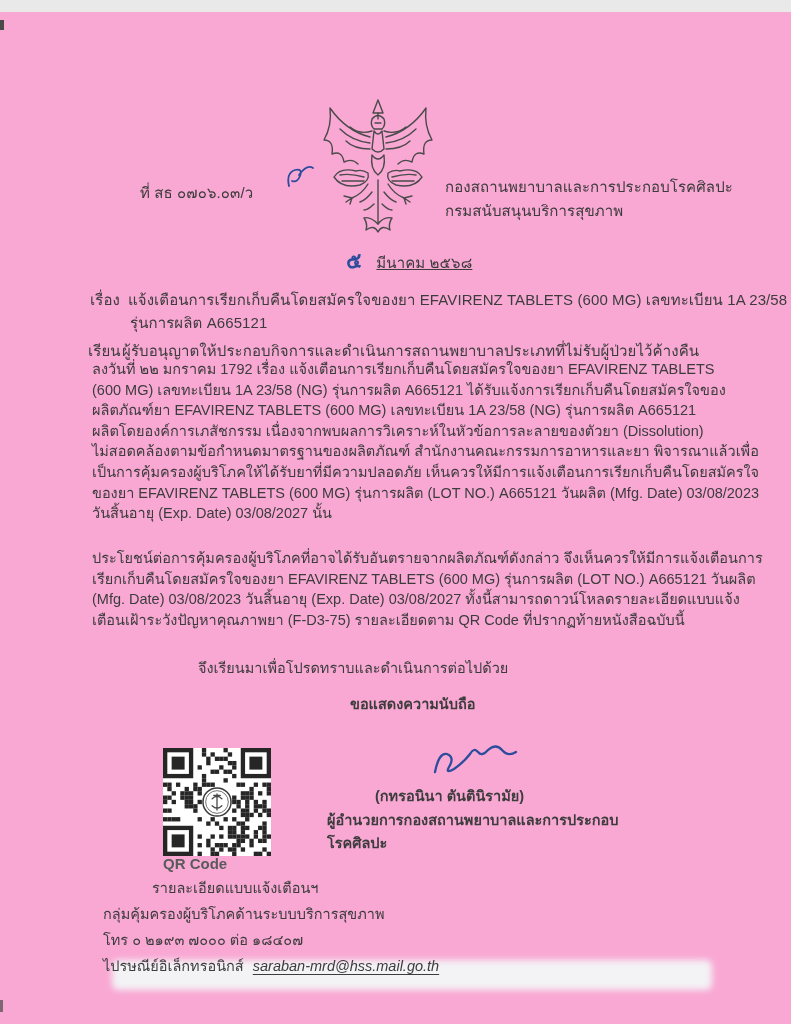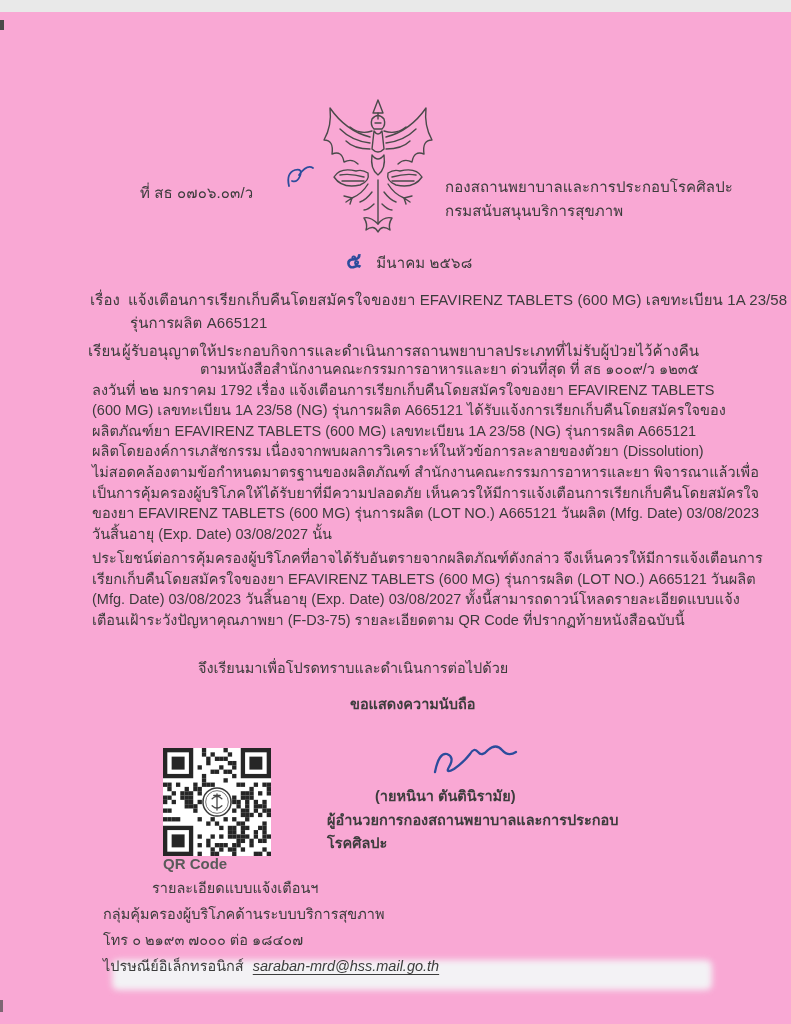--- a/index.html
+++ b/index.html
@@ -63,32 +63,31 @@
     <path d="M7 24 Q4 11 13 8 Q21 6 18 14 Q15 21 10 19 M17 13 Q25 2 31 6" fill="none" stroke="#2c4c9c" stroke-width="1.8" stroke-linecap="round"></path>
   </svg>
 
   <div class="abs" style="left:445px;top:163px;line-height:24px;">
     <div class="t line">กองสถานพยาบาลและการประกอบโรคศิลปะ</div>
     <div class="t line">กรมสนับสนุนบริการสุขภาพ</div>
   </div>
 
   <div class="abs line" style="left:346px;top:232px;">
     <span class="pen day">๕</span>
-    <span class="t" style="margin-left:10px;">มีนาคม ๒๕๖๘</span>
+    <span class="t" style="margin-left:10px;text-decoration:underline;">มีนาคม ๒๕๖๘</span>
   </div>
 
   <div class="abs t line" style="left:90px;top:276px;">เรื่อง</div>
   <div class="abs t line" style="left:128px;top:276px;">แจ้งเตือนการเรียกเก็บคืนโดยสมัครใจของยา EFAVIRENZ TABLETS (600 MG) เลขทะเบียน 1A 23/58 (NG)</div>
   <div class="abs t line" style="left:130px;top:299px;">รุ่นการผลิต A665121</div>
 
   <div class="abs t line" style="left:88px;top:327px;">เรียน</div>
   <div class="abs t line" style="left:122px;top:327px;">ผู้รับอนุญาตให้ประกอบกิจการและดำเนินการสถานพยาบาลประเภทที่ไม่รับผู้ป่วยไว้ค้างคืน</div>
 
   <div class="abs bodyblock small" style="left:92px;top:347px;">
-    <div class="line indent1">ตามหนังสือสำนักงานคณะกรรมการอาหารและยา ด่วนที่สุด ที่ สธ ๑๐๐๙/ว ๑๒๓๕</div>
     <div class="line">ลงวันที่ ๒๒ มกราคม 1792  เรื่อง แจ้งเตือนการเรียกเก็บคืนโดยสมัครใจของยา EFAVIRENZ TABLETS</div>
     <div class="line">(600 MG) เลขทะเบียน 1A 23/58 (NG) รุ่นการผลิต A665121 ได้รับแจ้งการเรียกเก็บคืนโดยสมัครใจของ</div>
     <div class="line">ผลิตภัณฑ์ยา EFAVIRENZ TABLETS (600 MG) เลขทะเบียน 1A 23/58 (NG) รุ่นการผลิต A665121</div>
     <div class="line">ผลิตโดยองค์การเภสัชกรรม เนื่องจากพบผลการวิเคราะห์ในหัวข้อการละลายของตัวยา (Dissolution)</div>
     <div class="line">ไม่สอดคล้องตามข้อกำหนดมาตรฐานของผลิตภัณฑ์ สำนักงานคณะกรรมการอาหารและยา พิจารณาแล้วเพื่อ</div>
     <div class="line">เป็นการคุ้มครองผู้บริโภคให้ได้รับยาที่มีความปลอดภัย เห็นควรให้มีการแจ้งเตือนการเรียกเก็บคืนโดยสมัครใจ</div>
     <div class="line">ของยา EFAVIRENZ TABLETS (600 MG) รุ่นการผลิต (LOT NO.) A665121 วันผลิต (Mfg. Date) 03/08/2023</div>
     <div class="line">วันสิ้นอายุ (Exp. Date) 03/08/2027 นั้น</div>
   </div>
 
@@ -98,21 +97,21 @@
     <div class="line">(Mfg. Date) 03/08/2023 วันสิ้นอายุ (Exp. Date) 03/08/2027 ทั้งนี้สามารถดาวน์โหลดรายละเอียดแบบแจ้ง</div>
     <div class="line">เตือนเฝ้าระวังปัญหาคุณภาพยา (F-D3-75) รายละเอียดตาม QR Code ที่ปรากฏท้ายหนังสือฉบับนี้</div>
   </div>
 
   <div class="abs small line" style="left:198px;top:644px;">จึงเรียนมาเพื่อโปรดทราบและดำเนินการต่อไปด้วย</div>
   <div class="abs small center" style="left:350px;top:680px;width:210px;">ขอแสดงความนับถือ</div>
 
   <svg class="abs" style="left:428px;top:728px;" width="92" height="42" viewBox="0 0 92 42">
     <path d="M7 32 Q11 12 19 14 Q27 17 21 27 Q17 34 26 29 Q36 22 42 14 Q46 7 50 12 Q54 17 60 10 Q68 3 74 10 Q80 17 88 12" fill="none" stroke="#2c4c9c" stroke-width="2.3" stroke-linecap="round"></path>
   </svg>
-  <div class="abs small center" style="left:375px;top:772px;width:200px;">(ายหนินา ตันตินิรามัย)</div>
+  <div class="abs small center" style="left:375px;top:772px;width:200px;">(กทรอนินา ตันตินิรามัย)</div>
   <div class="abs small center" style="left:327px;top:796px;width:300px;">ผู้อำนวยการกองสถานพยาบาลและการประกอบโรคศิลปะ</div>
 
   <svg id="qr" class="abs" style="left:163px;top:736px;background:#fff;" width="108" height="108" viewBox="0 0 100 100">
       <rect x="0" y="0" width="100" height="100" fill="#fff"></rect>
       <rect x="0" y="32" width="4" height="4" fill="#262626"></rect>
       <rect x="0" y="44" width="4" height="4" fill="#262626"></rect>
       <rect x="0" y="48" width="4" height="4" fill="#262626"></rect>
       <rect x="0" y="56" width="4" height="4" fill="#262626"></rect>
       <rect x="0" y="64" width="4" height="4" fill="#262626"></rect>
       <rect x="4" y="32" width="4" height="4" fill="#262626"></rect>

